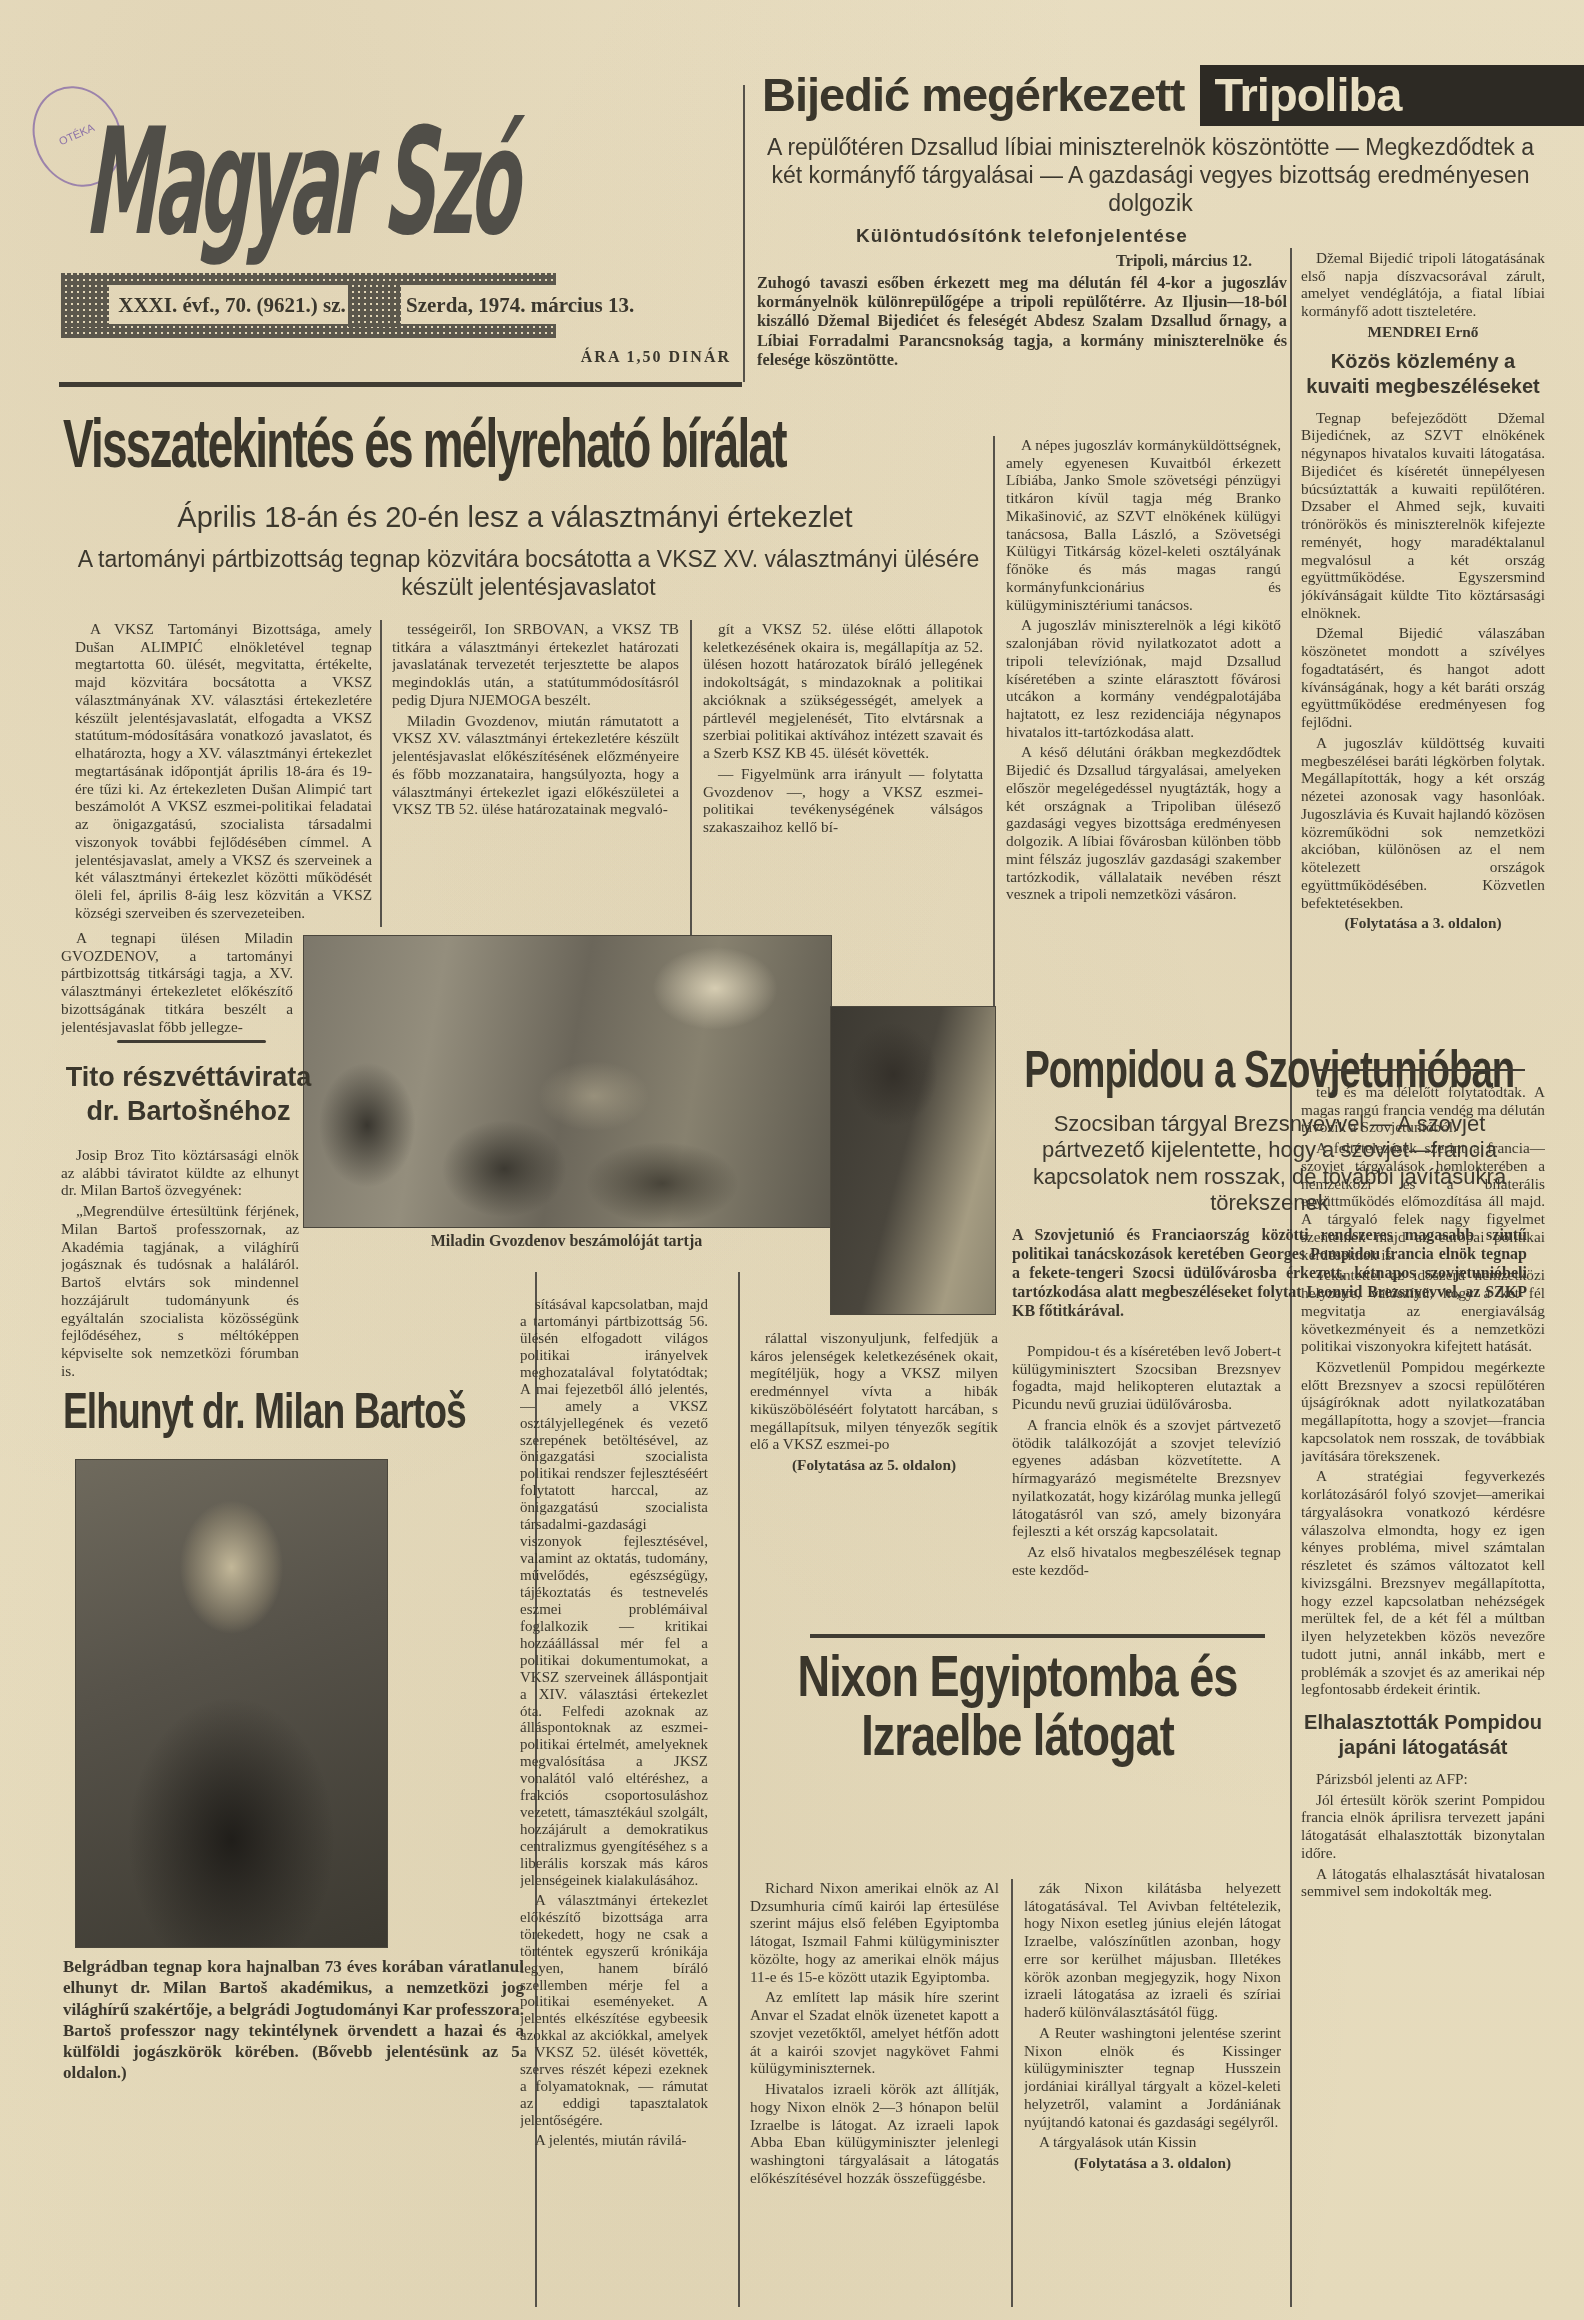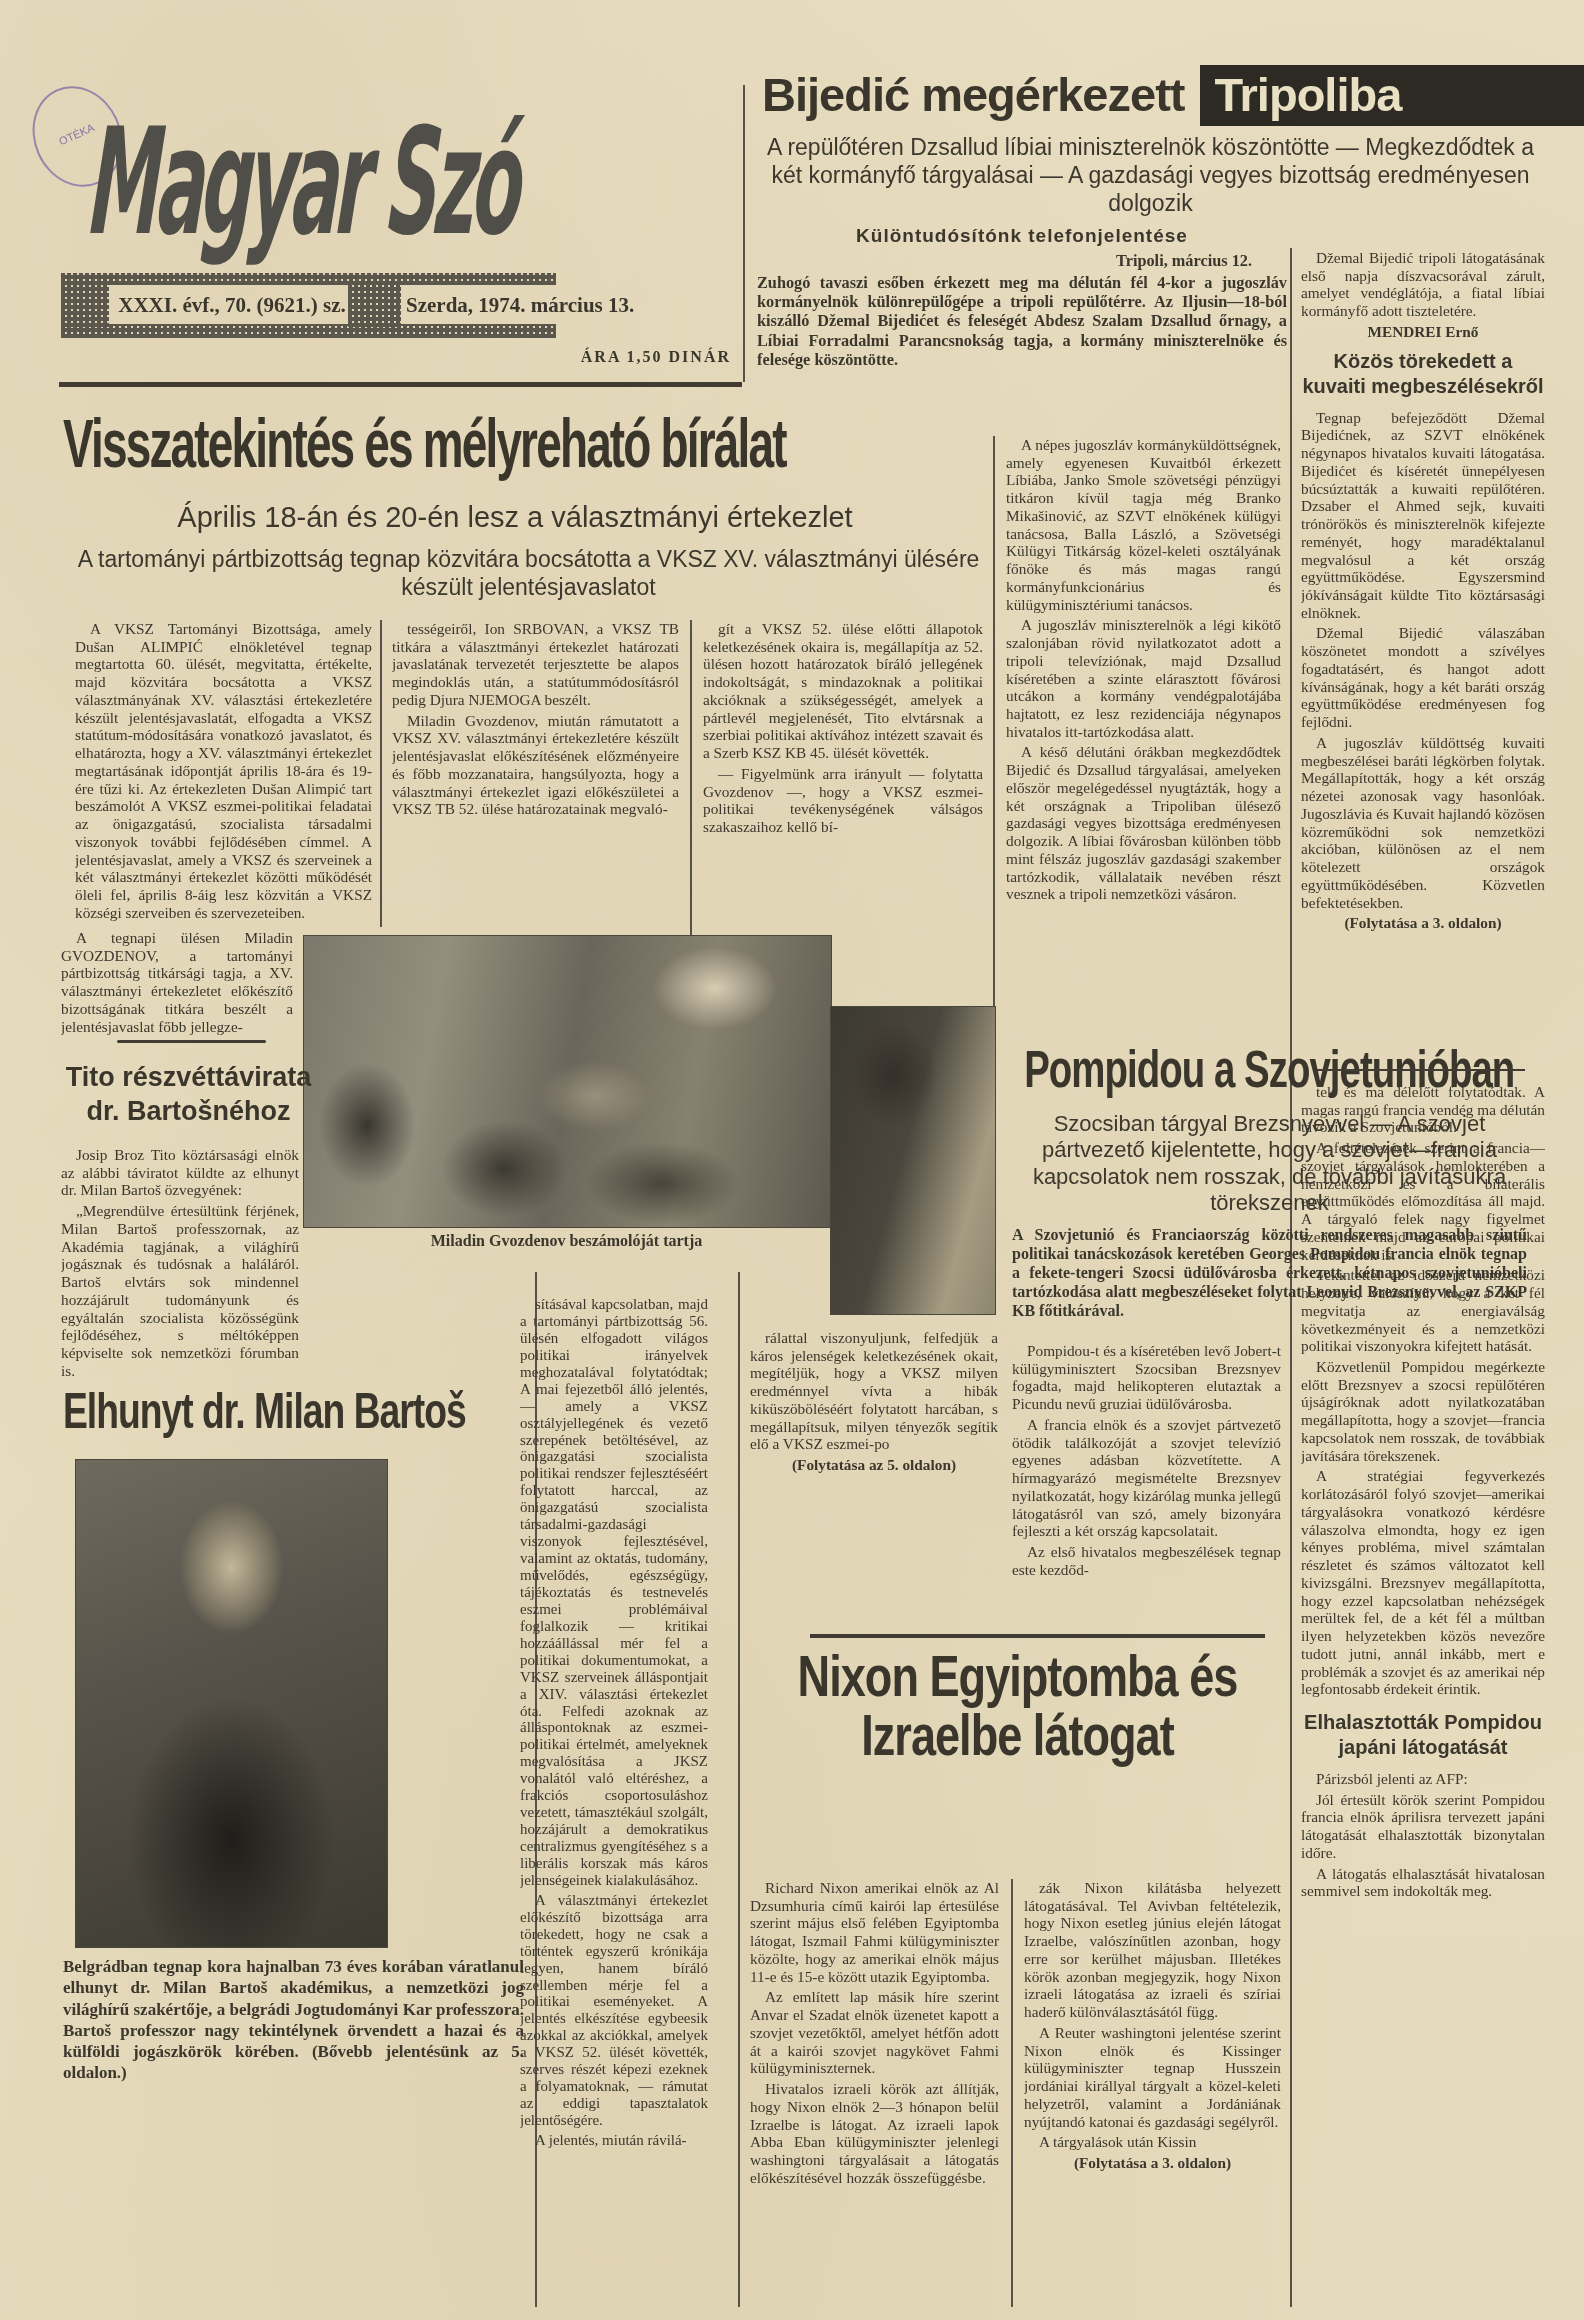--- a/index.html
+++ b/index.html
@@ -79,21 +79,21 @@
   <div class="abs col" style="left:1006px; top:436px; width:275px; height:622px;">
       <p>A népes jugoszláv kormányküldöttségnek, amely egyenesen Kuvaitból érkezett Líbiába, Janko Smole szövetségi pénzügyi titkáron kívül tagja még Branko Mikašinović, az SZVT elnökének külügyi tanácsosa, Balla László, a Szövetségi Külügyi Titkárság közel-keleti osztályának főnöke és más magas rangú kormányfunkcionárius és külügyminisztériumi tanácsos.</p>
       <p>A jugoszláv miniszterelnök a légi kikötő szalonjában rövid nyilatkozatot adott a tripoli televíziónak, majd Dzsallud kíséretében a szinte elárasztott fővárosi utcákon a kormány vendégpalotájába hajtatott, ez lesz rezidenciája négynapos hivatalos itt-tartózkodása alatt.</p>
       <p>A késő délutáni órákban megkezdődtek Bijedić és Dzsallud tárgyalásai, amelyeken először megelégedéssel nyugtázták, hogy a két országnak a Tripoliban ülésező gazdasági vegyes bizottsága eredményesen dolgozik. A líbiai fővárosban különben több mint félszáz jugoszláv gazdasági szakember tartózkodik, vállalataik nevében részt vesznek a tripoli nemzetközi vásáron.</p>
     </div>
 
   <div class="vrule" style="left:1290px; top:248px; height:2059px;"></div>
   <div class="abs col" style="left:1301px; top:249px; width:244px; height:814px;">
     <p>Džemal Bijedić tripoli látogatásának első napja díszvacsorával zárult, amelyet vendéglátója, a fiatal líbiai kormányfő adott tiszteletére.</p>
     <p class="byline" style="text-indent:0;">MENDREI Ernő</p>
-    <div class="subhead-sm" style="font-size:20px; margin:8px 0 10px 0;">Közös törekedett a kuvaiti megbeszélésekről</div>
+    <div class="subhead-sm" style="font-size:20px; margin:8px 0 10px 0;">Közös közlemény a kuvaiti megbeszéléseket</div>
     <div>
         <p>Tegnap befejeződött Džemal Bijedićnek, az SZVT elnökének négynapos hivatalos kuvaiti látogatása. Bijedićet és kíséretét ünnepélyesen búcsúztatták a kuwaiti repülőtéren. Dzsaber el Ahmed sejk, kuvaiti trónörökös és miniszterelnök kifejezte reményét, hogy maradéktalanul megvalósul a két ország együttműködése. Egyszersmind jókívánságait küldte Tito köztársasági elnöknek.</p>
         <p>Džemal Bijedić válaszában köszönetet mondott a szívélyes fogadtatásért, és hangot adott kívánságának, hogy a két baráti ország együttműködése eredményesen fog fejlődni.</p>
         <p>A jugoszláv küldöttség kuvaiti megbeszélései baráti légkörben folytak. Megállapították, hogy a két ország nézetei azonosak vagy hasonlóak. Jugoszlávia és Kuvait hajlandó közösen közreműködni sok nemzetközi akcióban, különösen az el nem kötelezett országok együttműködésében. Közvetlen befektetésekben.</p>
       </div>
     <p class="folyt">(Folytatása a 3. oldalon)</p>
   </div>
 
   <div class="hrule" style="left:59px; top:382px; width:683px; height:5px;"></div>
 

